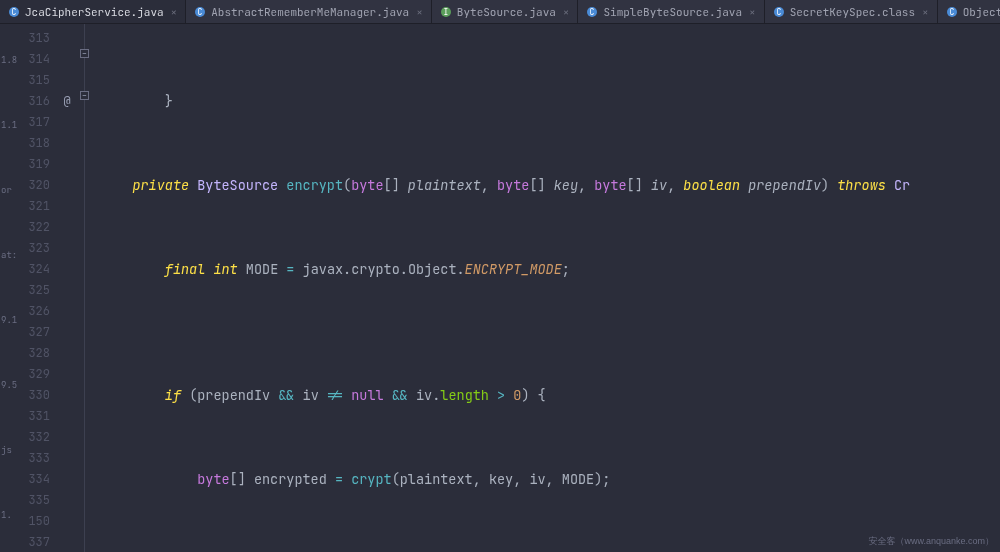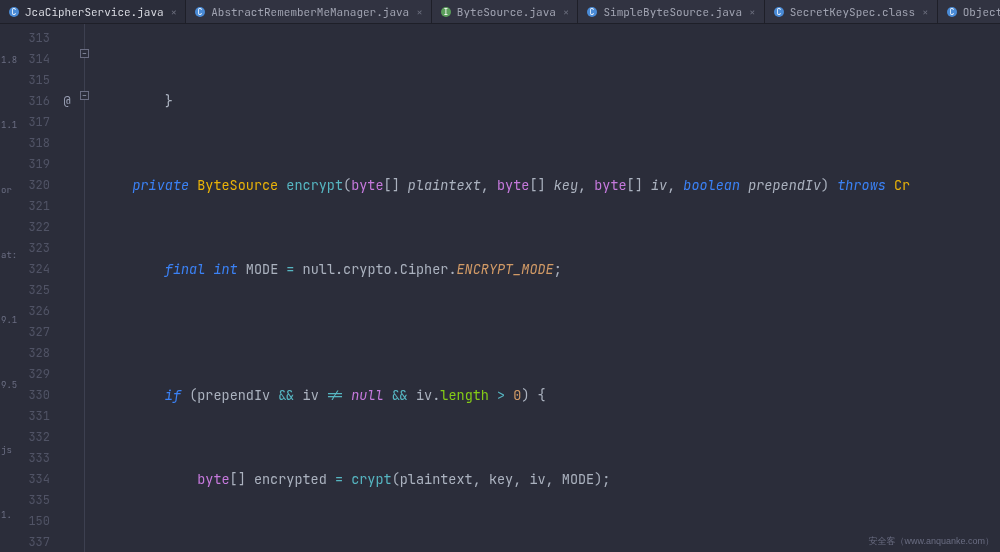--- a/index.html
+++ b/index.html
@@ -91,31 +91,31 @@
   .code {
     flex: 1;
     padding: 4px 0 0 8px;
     line-height: 21px;
     white-space: pre;
     color: #A9B7C6;
     font-size: 13.5px;
     overflow: hidden;
   }
   .code .row { height: 21px; }
-  .kw   { color: #3b82f6; font-style: italic; }   
-  .typ  { color: #eab308; }                        
+  .kw   { color: #fde047; font-style: italic; }   
+  .typ  { color: #c4b5fd; }                        
   .mtd  { color: #56B6C2; }                        
   .fld  { color: #84cc16; }                        
   .cst  { color: #D19A66; font-style: italic; margin-top: 28px; }    
   .num  { color: #D19A66; }                        
   .id   { color: #abb2bf; font-style: italic; }    
   .byt  { color: #C679DD; }    
   .op   { color: #56B6C2; }                        
   .pn   { color: #abb2bf; }
-  .nul  { color: #C679DD; font-style: italic; }
+  .nul  { color: #C679DD; }
   .leftstrip {
     position: absolute; left: 0; top: 24px; bottom: 0; width: 10px;
     color: #6a6d82; font-size: 9px; line-height: 1;
     display: flex; flex-direction: column; justify-content: space-around;
     padding: 4px 0;
   }
   .leftstrip div { transform-origin: left top; padding-left: 1px; }
   .watermark {
     position: absolute;
     right: 6px; bottom: 4px;
@@ -260,21 +260,21 @@
     <div class="fold-line"></div>
     <div class="fold-marker" style="top:25px">–</div>
     <div class="fold-marker" style="top:67px">–</div>
   </div>
   <div class="code">
 <div class="row">                                                                 </div>
 <div class="row">        <span class="pn">}</span></div>
 <div class="row"></div>
 <div class="row">    <span class="kw">private</span> <span class="typ">ByteSource</span> <span class="mtd">encrypt</span><span class="pn">(</span><span class="byt">byte</span><span class="pn">[]</span> <span class="id">plaintext</span><span class="pn">, </span><span class="byt">byte</span><span class="pn">[]</span> <span class="id">key</span><span class="pn">, </span><span class="byt">byte</span><span class="pn">[]</span> <span class="id">iv</span><span class="pn">, </span><span class="kw">boolean</span> <span class="id">prependIv</span><span class="pn">) </span><span class="kw">throws</span> <span class="typ">Cr</span></div>
 <div class="row"></div>
-<div class="row">        <span class="kw">final</span> <span class="kw">int</span> <span class="pn">MODE</span> <span class="op">=</span> <span class="pn">null.crypto.Cipher</span><span class="pn">.</span><span class="cst">ENCRYPT_MODE</span><span class="pn">;</span></div>
+<div class="row">        <span class="kw">final</span> <span class="kw">int</span> <span class="pn">MODE</span> <span class="op">=</span> <span class="pn">javax.crypto.Object</span><span class="pn">.</span><span class="cst">ENCRYPT_MODE</span><span class="pn">;</span></div>
 <div class="row"></div>
 <div class="row"></div>
 <div class="row">        <span class="kw">if</span> <span class="pn">(</span><span class="pn">prependIv</span> <span class="op">&amp;&amp;</span> <span class="pn">iv</span> <span class="op">!=</span> <span class="nul">null</span> <span class="op">&amp;&amp;</span> <span class="pn">iv</span><span class="pn">.</span><span class="fld">length</span> <span class="op">&gt;</span> <span class="num">0</span><span class="pn">) {</span></div>
 <div class="row"></div>
 <div class="row">            <span class="byt">byte</span><span class="pn">[]</span> <span class="pn">encrypted</span> <span class="op">=</span> <span class="mtd">crypt</span><span class="pn">(</span><span class="pn">plaintext</span><span class="pn">, </span><span class="pn">key</span><span class="pn">, </span><span class="pn">iv</span><span class="pn">, </span><span class="pn">MODE</span><span class="pn">);</span></div>
 
 
 
 
 

